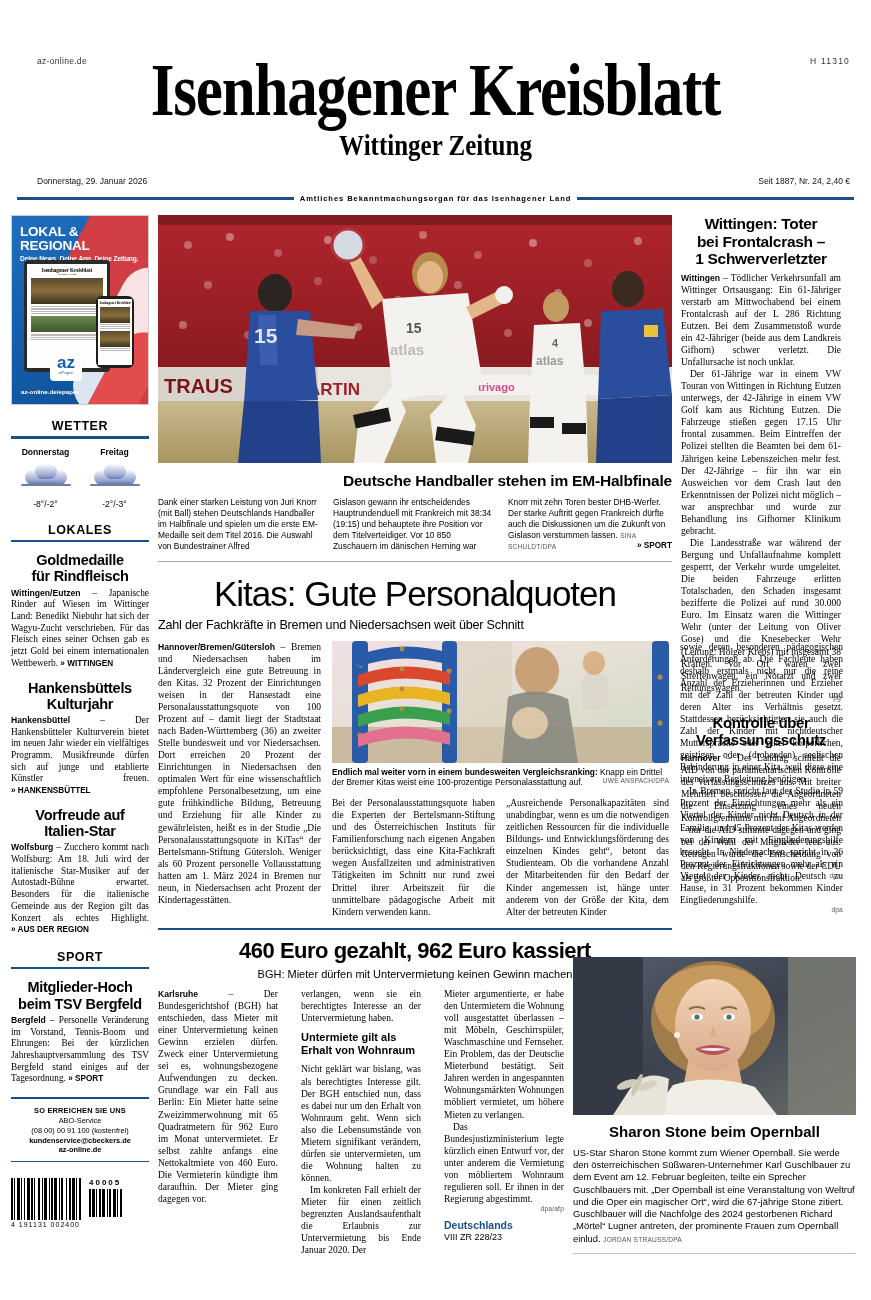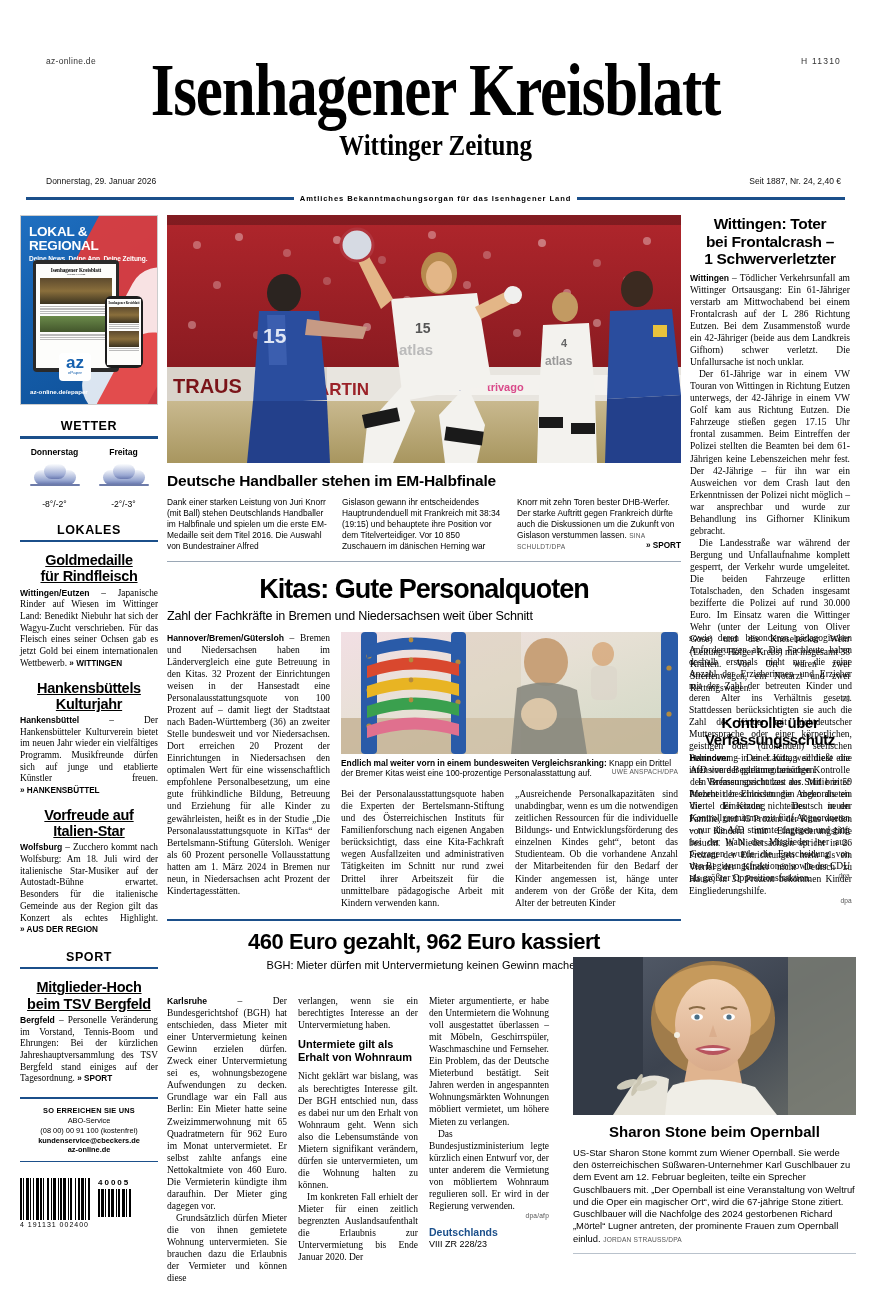--- a/index.html
+++ b/index.html
@@ -3,21 +3,21 @@
 <meta charset="utf-8">
 <style>
   * { box-sizing: border-box; margin: 0; padding: 0; }
   html, body {
     width: 871px; height: 1300px;
     background: #ffffff;
     font-family: "Liberation Serif", serif;
     color: #000;
     overflow: hidden;
   }
-  .page { position: relative; width: 871px; height: 1300px; padding: 0 20px; }
+  .page { position: relative; width: 871px; height: 1300px; padding: 0 11px; }
 
   
   .masthead { position: relative; padding-top: 44px; }
   .mh-url { position: absolute; left: 26px; top: 56px; font-family: "Liberation Sans", sans-serif;
             font-size: 8.5px; letter-spacing: .3px; color: #333; }
   .mh-code { position: absolute; right: 10px; top: 56px; font-family: "Liberation Sans", sans-serif;
              font-size: 8.5px; letter-spacing: 1.2px; color: #333; }
   .mh-title { text-align: center; font-family: "Liberation Serif", serif; font-weight: bold;
               font-size: 61px; letter-spacing: -1.2px; line-height: .92; margin-top: 12px;
               transform: scaleY(1.22); transform-origin: center top; }
@@ -89,21 +89,21 @@
   .wx-ico .c1 { position:absolute; left:6px; bottom:4px; width:42px; height:15px; border-radius:9px;
                 background:linear-gradient(180deg,#f4f6fb 0%,#97a6d0 70%,#5f6fa8 100%); }
   .wx-ico .c2 { position:absolute; left:16px; bottom:10px; width:22px; height:15px; border-radius:11px;
                 background:linear-gradient(180deg,#fbfcfe 0%,#9aa8d2 75%,#6a79b0 100%); }
   .wx-ico .base { position:absolute; left:2px; bottom:3px; width:50px; height:2px; background:#6d7ba9; border-radius:2px; }
   .wx-temp { font-family: "Liberation Sans", sans-serif; font-size: 8.6px; margin-top: 10px; }
 
   
   .teaser { margin-top: 10px; }
   .teaser-h { text-align: center; font-family: "Liberation Sans", sans-serif; font-weight: bold;
-              font-size: 14.5px; line-height: 1.12; letter-spacing: -.3px; text-decoration: underline; }
+              font-size: 14.5px; line-height: 1.12; letter-spacing: -.3px; }
   .teaser-b { font-family: "Liberation Serif", serif; font-size: 9.3px; line-height: 1.26;
               text-align: justify; margin-top: 3px; hyphens: auto; }
   .loc { font-family: "Liberation Sans", sans-serif; font-weight: bold; font-size: 8.6px; }
   .xref { font-family: "Liberation Sans", sans-serif; font-weight: bold; font-size: 8.2px; white-space: nowrap; }
 
   
   .contact { margin-top: 12px; text-align: center; font-family: "Liberation Sans", sans-serif; }
   .contact .rule { height: 1.6px; background: #1b4f8a; margin-bottom: 7px; }
   .contact .t1 { font-size: 7.4px; font-weight: bold; letter-spacing: .2px; }
   .contact .t2 { font-size: 7.4px; margin-top: 1px; }
@@ -116,50 +116,50 @@
   .barcodes { display: flex; gap: 8px; margin-top: 16px; align-items: flex-start; }
   .bc { position: relative; }
   .bc .bars { display: flex; gap: 0; height: 42px; align-items: stretch; }
   .bc .bars i { display: block; background: #000; }
   .bc .num { font-family: "Liberation Sans", sans-serif; font-size: 7px; margin-top: 1px; letter-spacing: 1px; }
   .bc2-label { font-family: "Liberation Sans", sans-serif; font-size: 8px; letter-spacing: 2px; margin-bottom:2px;font-weight:bold; }
 
   
   .photo-main { width: 514px; height: 248px; position: relative; overflow: hidden;
                 background:#8e1c22; }
-  .lead-head { text-align: left; font-family: "Liberation Sans", sans-serif; font-weight: bold;
+  .lead-head { text-align: right; font-family: "Liberation Sans", sans-serif; font-weight: bold;
                font-size: 15.5px; margin-top: 9px; letter-spacing: -.2px; }
   .lead-body { display: flex; gap: 11px; margin-top: 7px; }
   .lead-body .lc { flex: 1; font-family: "Liberation Sans", sans-serif; font-size: 8.4px;
                    line-height: 1.32; text-align: left; }
   .credit { font-family: "Liberation Sans", sans-serif; font-size: 6.6px; color: #555;
             letter-spacing: .2px; }
   .hr-mid { height: 1px; background: #9aa7b5; margin-top: 8px; }
 
-  .kitas-head { text-align: center; font-family: "Liberation Sans", sans-serif; font-weight: bold;
-                font-size: 27px; margin-top: 12px; letter-spacing: -1px; }
+  .kitas-head { text-align: center; font-family: "Liberation Sans", sans-serif; font-weight: normal;
+                font-size: 35px; margin-top: 12px; letter-spacing: -1px; }
   .kitas-sub { font-family: "Liberation Sans", sans-serif; font-size: 12.6px;
                margin-top: 4px; letter-spacing: -.2px; }
 
   .kitas-grid { display: flex; gap: 11px; margin-top: 9px; }
   .kcol { width: 163px; flex: none; }
   .ktext { font-family: "Liberation Serif", serif; font-size: 9.5px; line-height: 1.27;
            text-align: justify; hyphens: auto; }
   .ktext p { text-indent: 9px; }
   .ktext p.first { text-indent: 0; }
   .kphoto { width: 337px; height: 122px; background: #d8cfc4; position: relative; overflow: hidden; }
   .kcap { font-family: "Liberation Sans", sans-serif; font-size: 8.4px; line-height: 1.28; margin-top: 4px; }
   .kcap b { font-weight: bold; }
 
   .bgh-sep { height: 2.2px; background: #1b4f8a; margin-top: 10px; }
   .bgh-head { text-align: center; font-family: "Liberation Sans", sans-serif; font-weight: bold;
               font-size: 22px; margin-top: 8px; letter-spacing: -.5px; }
   .bgh-sub { text-align: center; font-family: "Liberation Sans", sans-serif; font-size: 11px;
              margin-top: 4px; }
-  .bgh-grid { display: flex; gap: 11px; margin-top: 24px; }
+  .bgh-grid { display: flex; gap: 23px; margin-top: 8px; }
   .bcol { width: 120px; flex: none; }
   .sub-box-h { font-family: "Liberation Sans", sans-serif; font-weight: bold; font-size: 11px;
                line-height: 1.2; margin: 7px 0 6px; }
   .akt { font-family: "Liberation Sans", sans-serif; font-weight: bold; font-size: 10.5px;
          color: #1b4f8a; margin-top: 6px; }
   .akt-v { font-family: "Liberation Sans", sans-serif; font-size: 9px; margin-top: 1px; }
 
   
   .rtext { font-family: "Liberation Serif", serif; font-size: 9.5px; line-height: 1.27;
            text-align: justify; hyphens: auto; }
@@ -570,38 +570,37 @@
         </div>
       </div>
 
       <div class="bgh-sep"></div>
       <div class="bgh-head">460 Euro gezahlt, 962 Euro kassiert</div>
       <div class="bgh-sub">BGH: Mieter dürfen mit Untervermietung keinen Gewinn machen</div>
       <div class="bgh-grid">
         <div class="bcol">
           <div class="ktext">
             <p class="first"><span class="loc">Karlsruhe</span><span> – Der Bundesgerichtshof (BGH) hat entschieden, dass Mieter mit einer Untervermietung keinen Gewinn erzielen dürfen. Zweck einer Untervermietung sei es, wohnungsbezogene Aufwendungen zu decken. Grundlage war ein Fall aus Berlin: Ein Mieter hatte seine Zweizimmerwohnung mit 65 Quadratmetern für 962 Euro im Monat untervermietet. Er selbst zahlte anfangs eine Nettokaltmiete von 460 Euro. Die Vermieterin kündigte ihm daraufhin. Der Mieter ging dagegen vor.</span></p>
-            <p>Grundsätzlich dürfen Mieter die von ihnen gemietete Wohnung untervermieten. Sie brauchen dazu die Erlaubnis der Vermieter und können diese</p>
           </div>
         </div>
         <div class="bcol">
           <div class="ktext">
             <p class="first">verlangen, wenn sie ein berechtigtes Interesse an der Untervermietung haben.</p>
           </div>
           <div class="sub-box-h" style="white-space:pre-line">Untermiete gilt als
 Erhalt von Wohnraum</div>
           <div class="ktext">
             <p class="first">Nicht geklärt war bislang, was als berechtigtes Interesse gilt. Der BGH entschied nun, dass es dabei nur um den Erhalt von Wohnraum geht. Wenn sich also die Lebensumstände von Mietern signifikant verändern, dürfen sie untervermieten, um die Wohnung halten zu können.</p>
             <p>Im konkreten Fall erhielt der Mieter für einen zeitlich begrenzten Auslandsaufenthalt die Erlaubnis zur Untervermietung bis Ende Januar 2020. Der</p>
           </div>
         </div>
         <div class="bcol">
           <div class="ktext">
             <p class="first">Mieter argumentierte, er habe den Untermietern die Wohnung voll ausgestattet überlassen – mit Möbeln, Geschirrspüler, Waschmaschine und Fernseher. Ein Problem, das der Deutsche Mieterbund bestätigt. Seit Jahren werden in angespannten Wohnungsmärkten Wohnungen möbliert vermietet, um höhere Mieten zu verlangen.</p>
-            <p>Das Bundesjustizministerium legte kürzlich einen Entwurf vor, der unter anderem die Vermietung von möbliertem Wohnraum regulieren soll. Er wird in der Regierung verwenden.</p>
+            <p>Das Bundesjustizministerium legte kürzlich einen Entwurf vor, der unter anderem die Vermietung von möbliertem Wohnraum regulieren soll. Er ihnen in der Regierung abgestimmt.</p>
             <div class="credit" style="text-align:right">dpa/afp</div>
           </div>
           <div class="akt">Deutschlands</div>
           <div class="akt-v">VIII ZR 228/23</div>
         </div>
       </div>
     </div>
 
     <div class="col-right">
       <div class="r-head" style="white-space:pre-line">Wittingen: Toter

